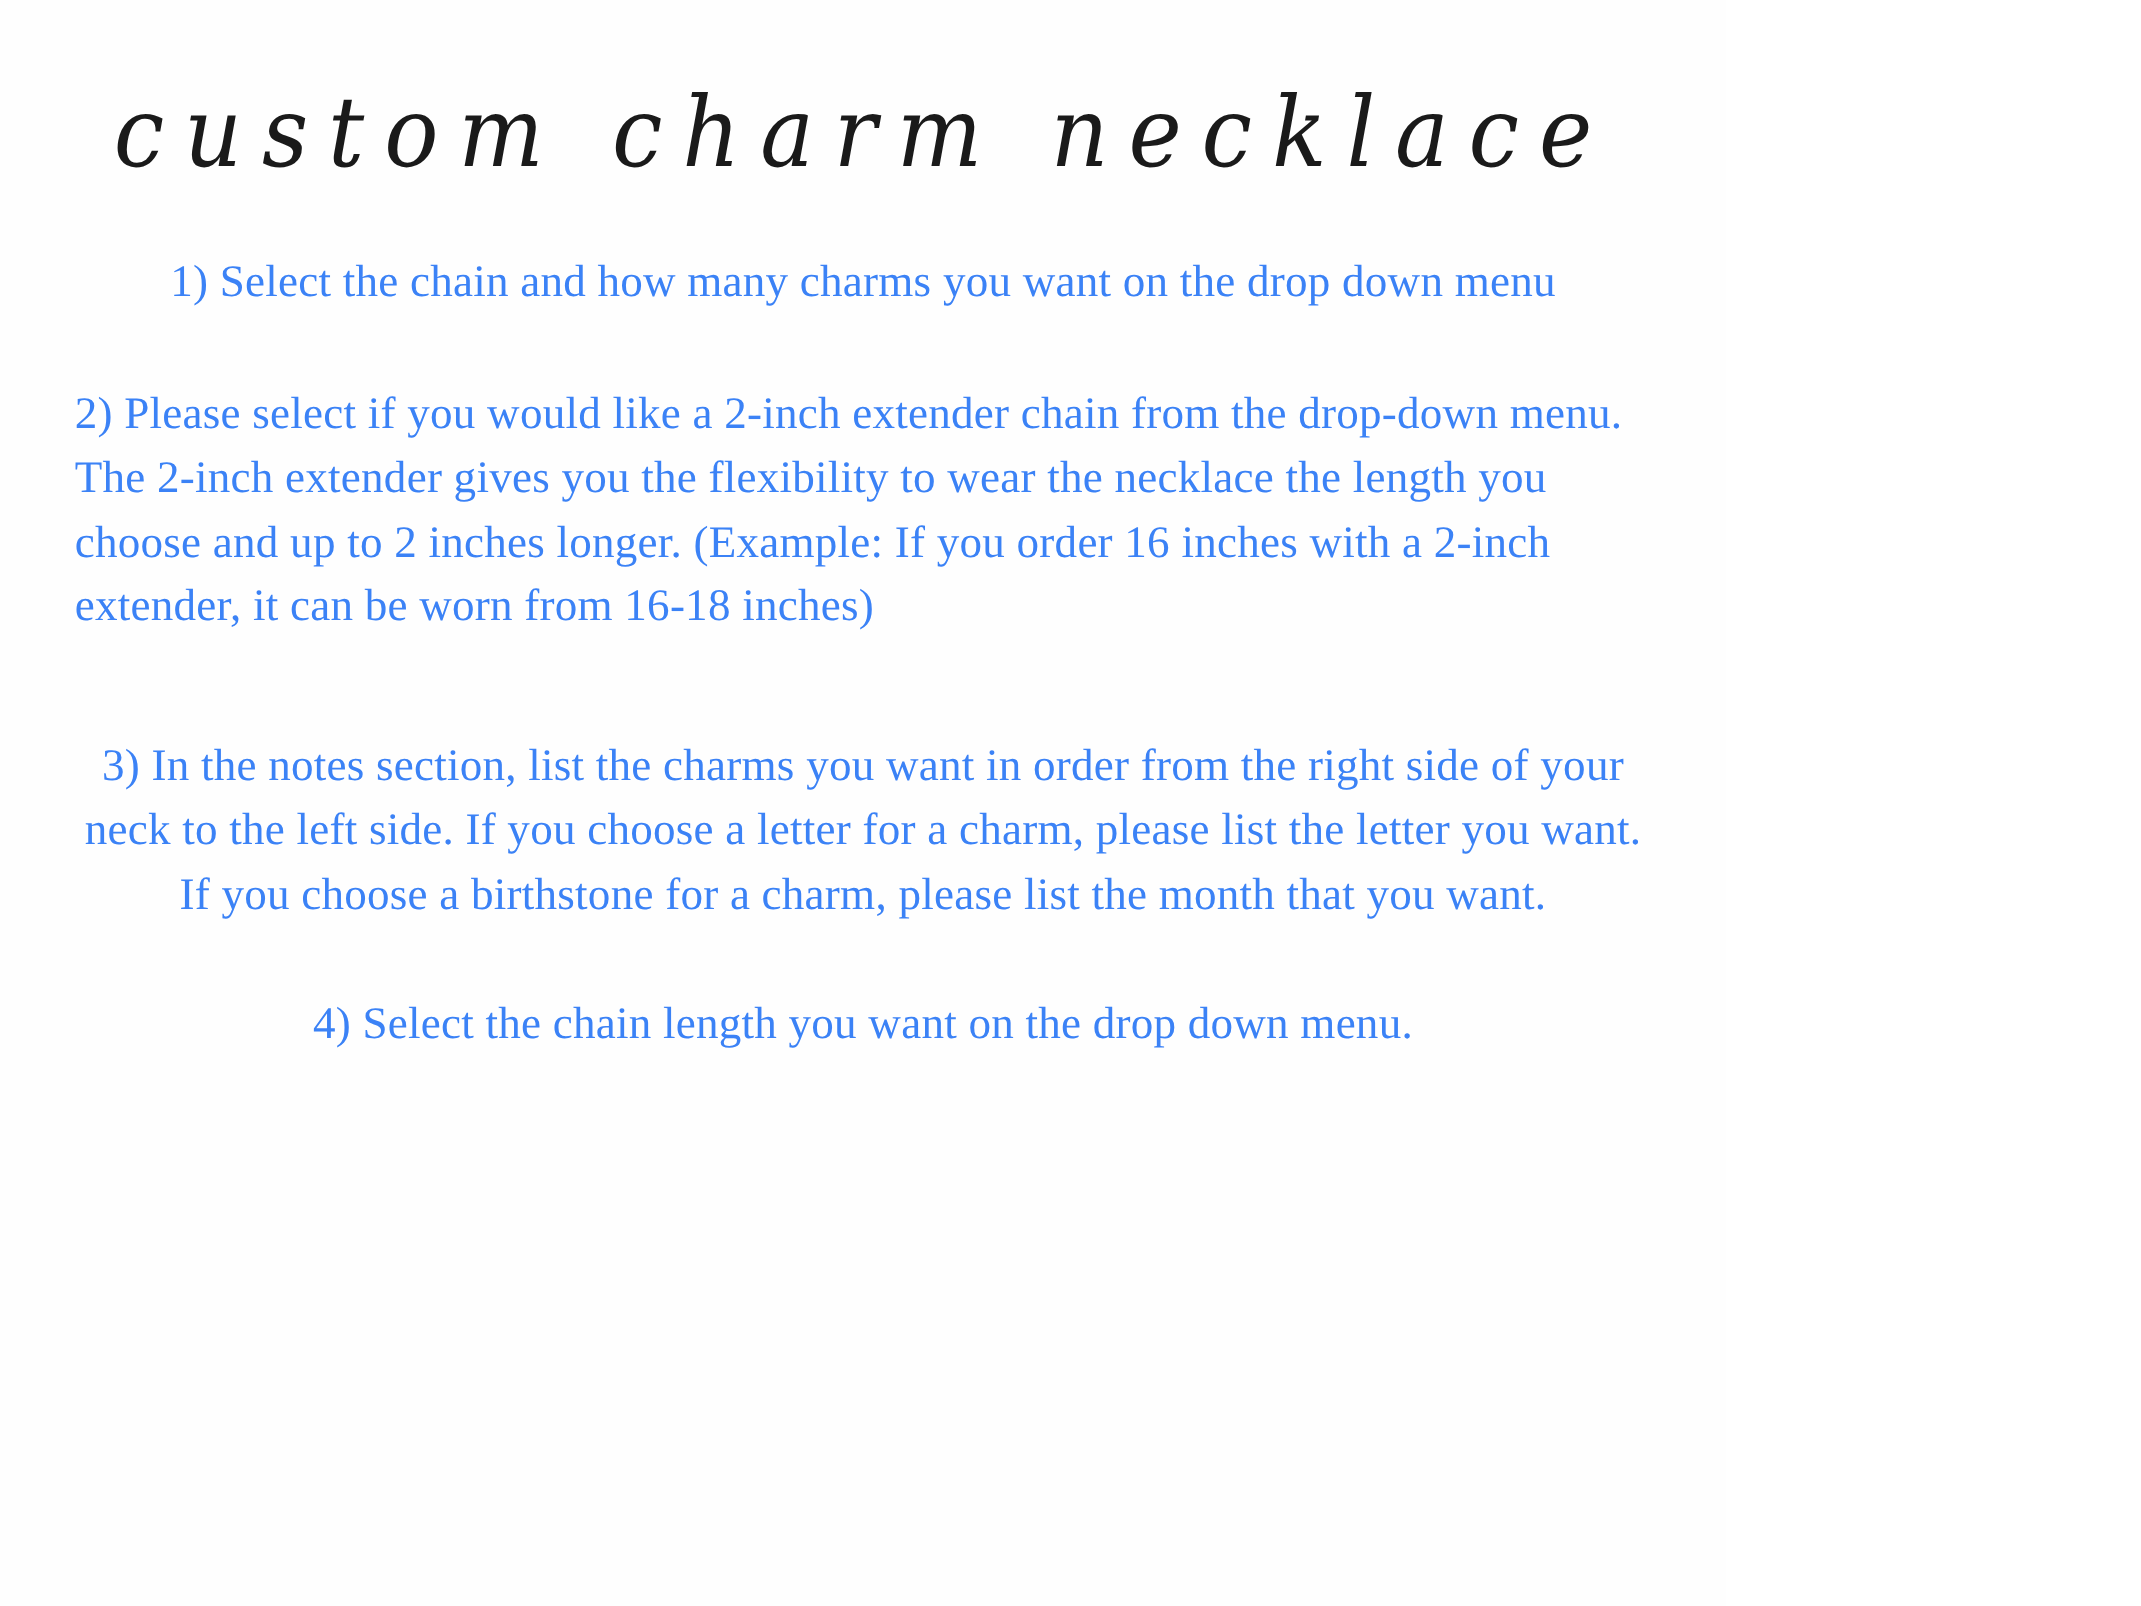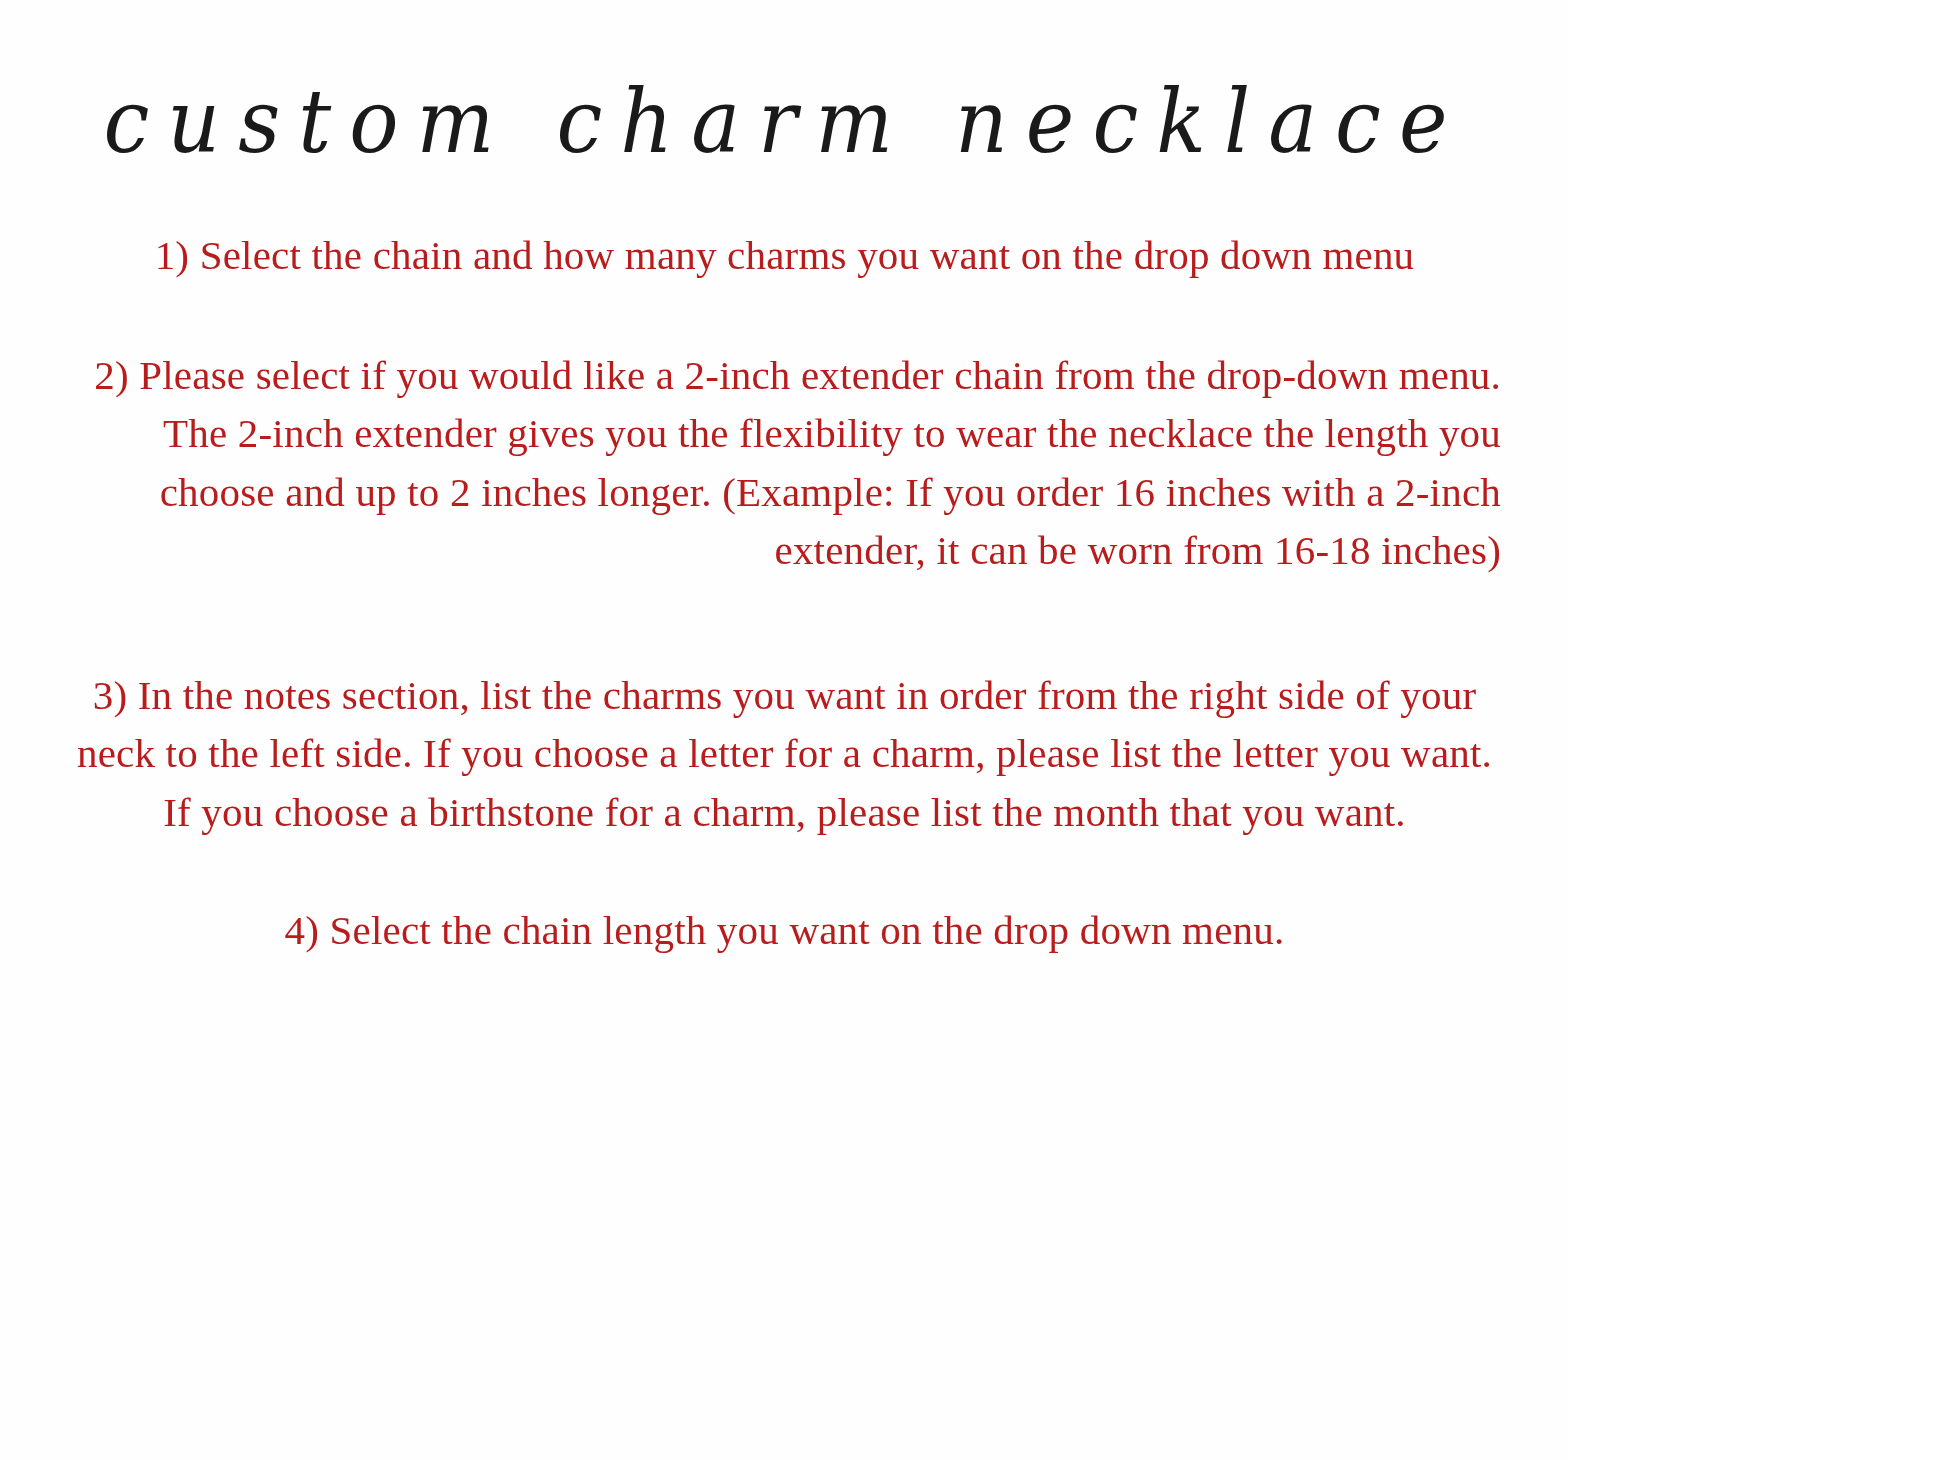--- a/index.html
+++ b/index.html
@@ -49,26 +49,26 @@
   }
   .steps {
     margin: 0;
     padding: 0;
     list-style: none;
   }
   .step {
     font-family: "Liberation Serif", serif;
     font-size: 41px;
     line-height: 1.42;
-    color: #b91c1c;
+    color: #3b82f6;
     text-align: center;
     letter-spacing: 0.2px;
   }
   .step-1 { margin-top: 66px; padding: 0 90px; }
-  .step-2 { margin-top: 62px; padding: 0 28px; text-align: right; }
+  .step-2 { margin-top: 62px; padding: 0 28px; text-align: left; }
   .step-3 { margin-top: 87px; padding: 0 18px; }
   .step-4 { margin-top: 60px; padding: 0 90px; }
   .step-5 { margin-top: 62px; padding: 0 120px; }
 </style>
 </head>
 <body>
 
 <div class="page">
 
   <h1 class="script-title">custom charm necklace</h1>

